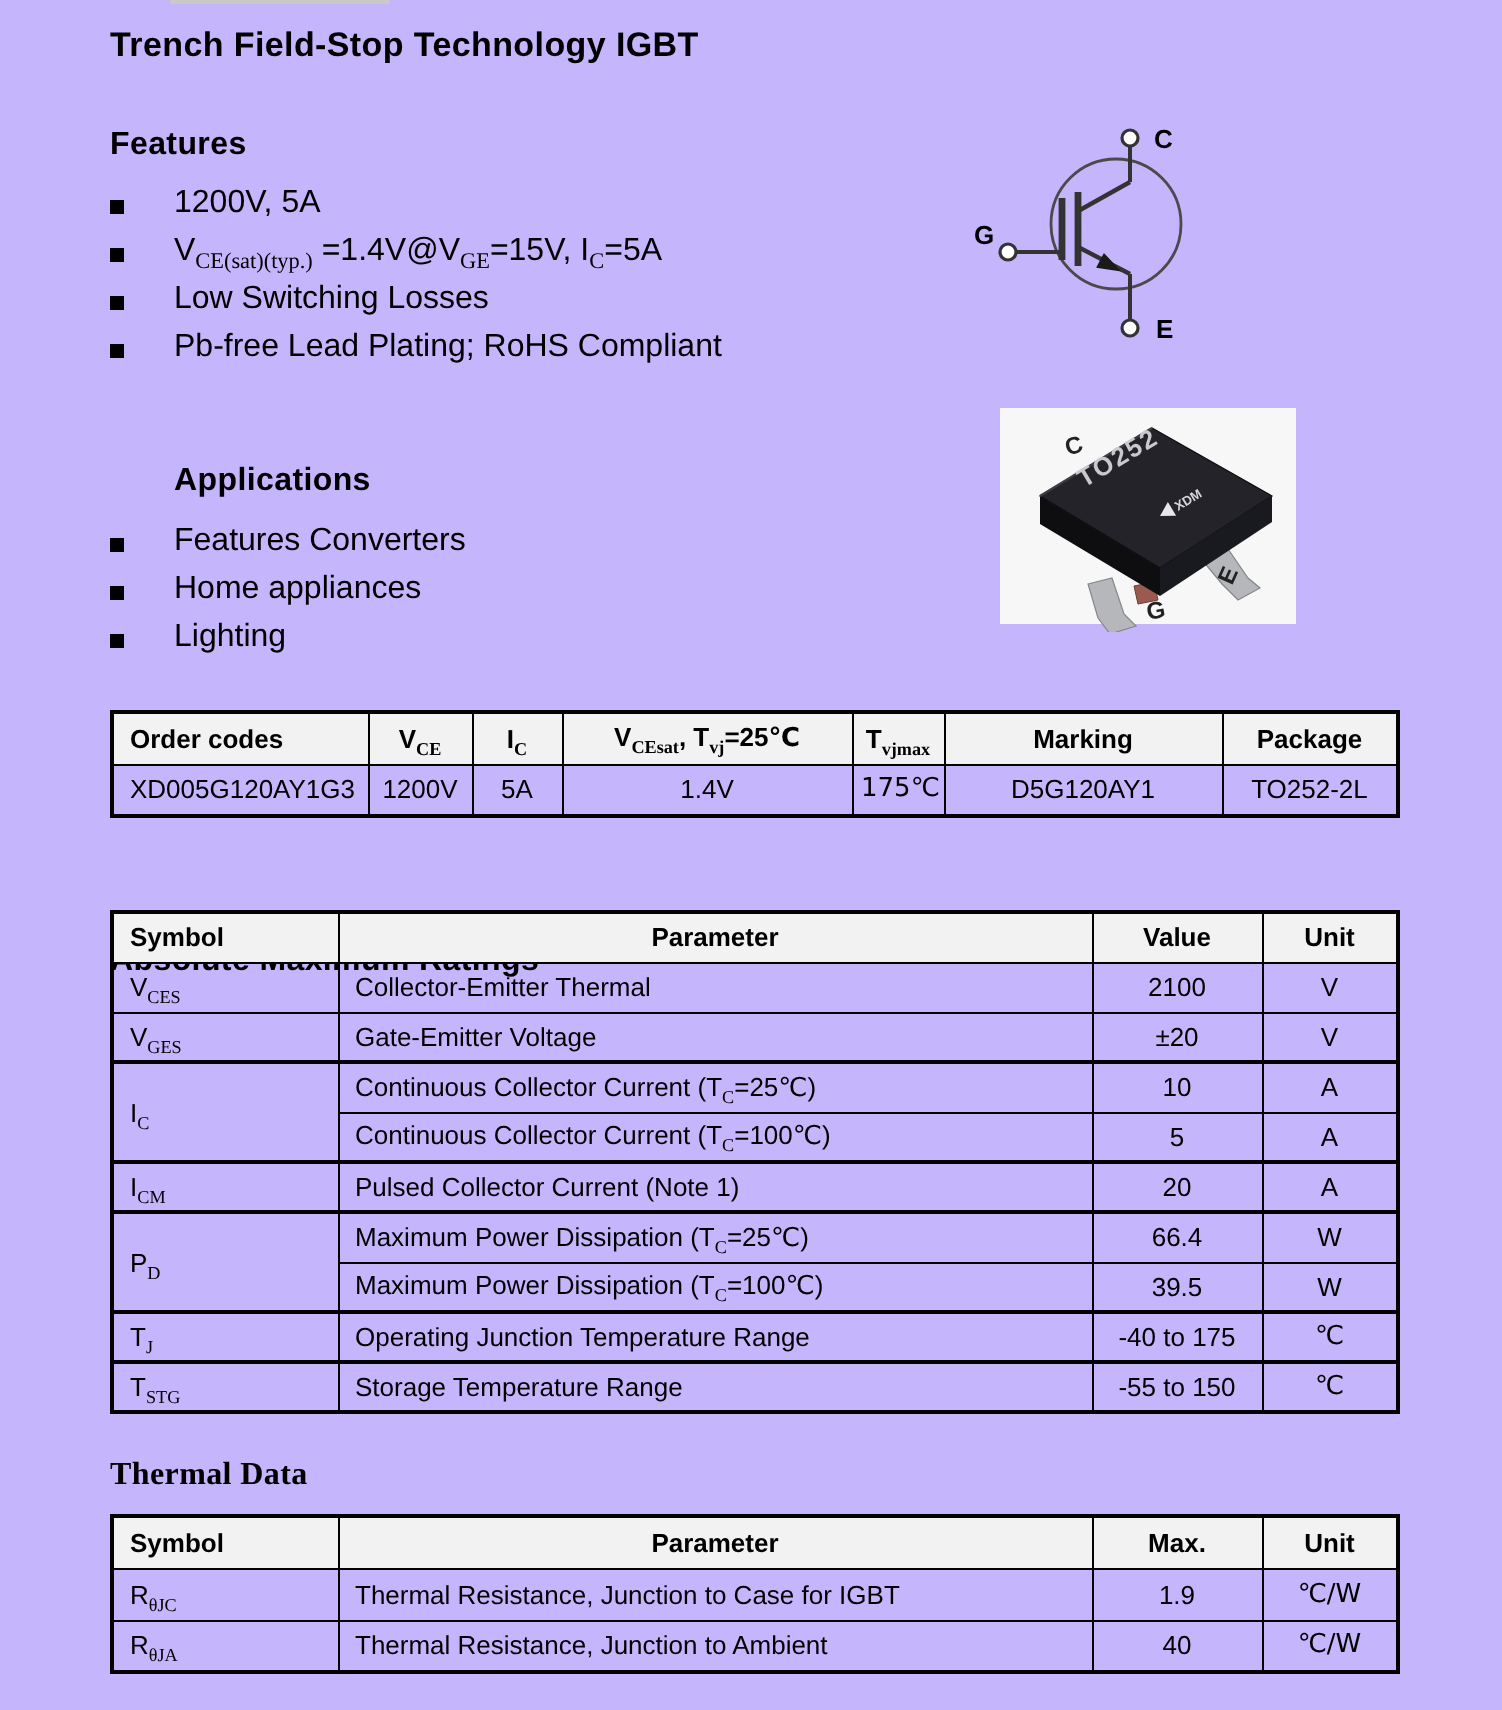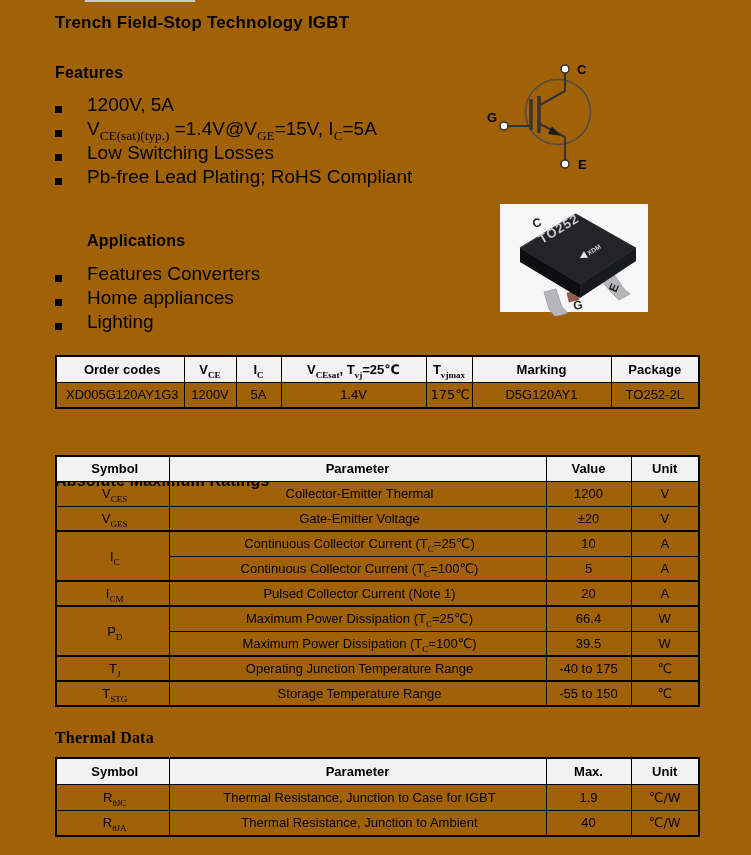--- a/index.html
+++ b/index.html
@@ -1,44 +1,44 @@
 <!DOCTYPE html>
 <html><head>
 <meta charset="utf-8">
 <style>
   html,body{margin:0;padding:0;background:#fff;}
   .page{
-    position:relative;width:751px;height:855px;background:#a16207;
+    position:relative;width:751px;height:855px;background:#c4b5fd;
     font-family:"Liberation Sans","DejaVu Sans",sans-serif;color:#000;overflow:hidden;
   }
   .top-remnant{position:absolute;left:85px;top:0;width:110px;height:2px;background:#c9c9c9;}
   .doc-title{position:absolute;left:55px;top:13px;font-size:17px;font-weight:bold;letter-spacing:.2px;}
   .sec-heading{position:absolute;left:55px;font-size:16px;font-weight:bold;letter-spacing:.2px;}
   .h-features{top:64px;}
   .h-apps{top:232px;margin-left:32px;}
   .h-amr{top:428px;margin-top:44px;}
   .h-thermal{top:729px;font-family:Liberation Serif, serif;}
   .bullet-list{position:absolute;left:55px;margin:0;padding:0;list-style:none;}
   .bl-features{top:89px;width:400px;}
   .bl-apps{top:258px;width:400px;}
-  .bullet-item{display:flex;align-items:flex-end;height:24px;font-size:19px;line-height:17px;}
+  .bullet-item{display:flex;align-items:center;height:24px;font-size:16px;line-height:17px;}
   .sq{flex:0 0 7px;width:7px;height:7px;background:#000;margin:5px 25px 0 0;}
   sub{font-size:.7em;line-height:0;font-family:Liberation Serif, serif;}
   
   table{border-collapse:collapse;table-layout:fixed;position:absolute;left:55px;width:643px;font-size:13px;}
   th,td{border:1px solid #000;padding:0 4px;overflow:hidden;white-space:nowrap;}
   table{border:2px solid #000;}
   thead th{background:#f2f2f2;font-weight:bold;font-size:13px;}
   .t-order{top:355px;}
   .t-order tr{height:26px;}
   .t-amr{top:455px;}
   .t-amr tr{height:25px;}
   .t-thermal{top:757px;}
   .t-thermal tr{height:26px;}
-  .al{text-align:center;padding-left:8px;}
+  .al{text-align:left;padding-left:8px;}
   .ac{text-align:center;}
   .t-amr tr.grp td{border-top:2px solid #000;}
   .unit-c{font-family:"DejaVu Sans","Liberation Sans",sans-serif;}
   .igbt-sym{position:absolute;left:478px;top:52px;}
   .pkg-img{position:absolute;left:498px;top:198px;}
   .svg-label{font-family:"Liberation Sans","DejaVu Sans",sans-serif;font-weight:bold;}
 </style>
 </head>
 <body>
 
@@ -170,21 +170,21 @@
         <th class="al">Symbol</th>
         <th class="ac">Parameter</th>
         <th class="ac">Value</th>
         <th class="ac">Unit</th>
       </tr>
     </thead>
     <tbody>
       <tr>
         <td class="al">V<sub>CES</sub></td>
         <td class="al">Collector-Emitter Thermal</td>
-        <td class="ac">1200</td>
+        <td class="ac">2100</td>
         <td class="ac">V</td>
       </tr>
       <tr>
         <td class="al">V<sub>GES</sub></td>
         <td class="al">Gate-Emitter Voltage</td>
         <td class="ac">±20</td>
         <td class="ac">V</td>
       </tr>
       <tr class="grp">
         <td class="al" rowspan="2">I<sub>C</sub></td>

